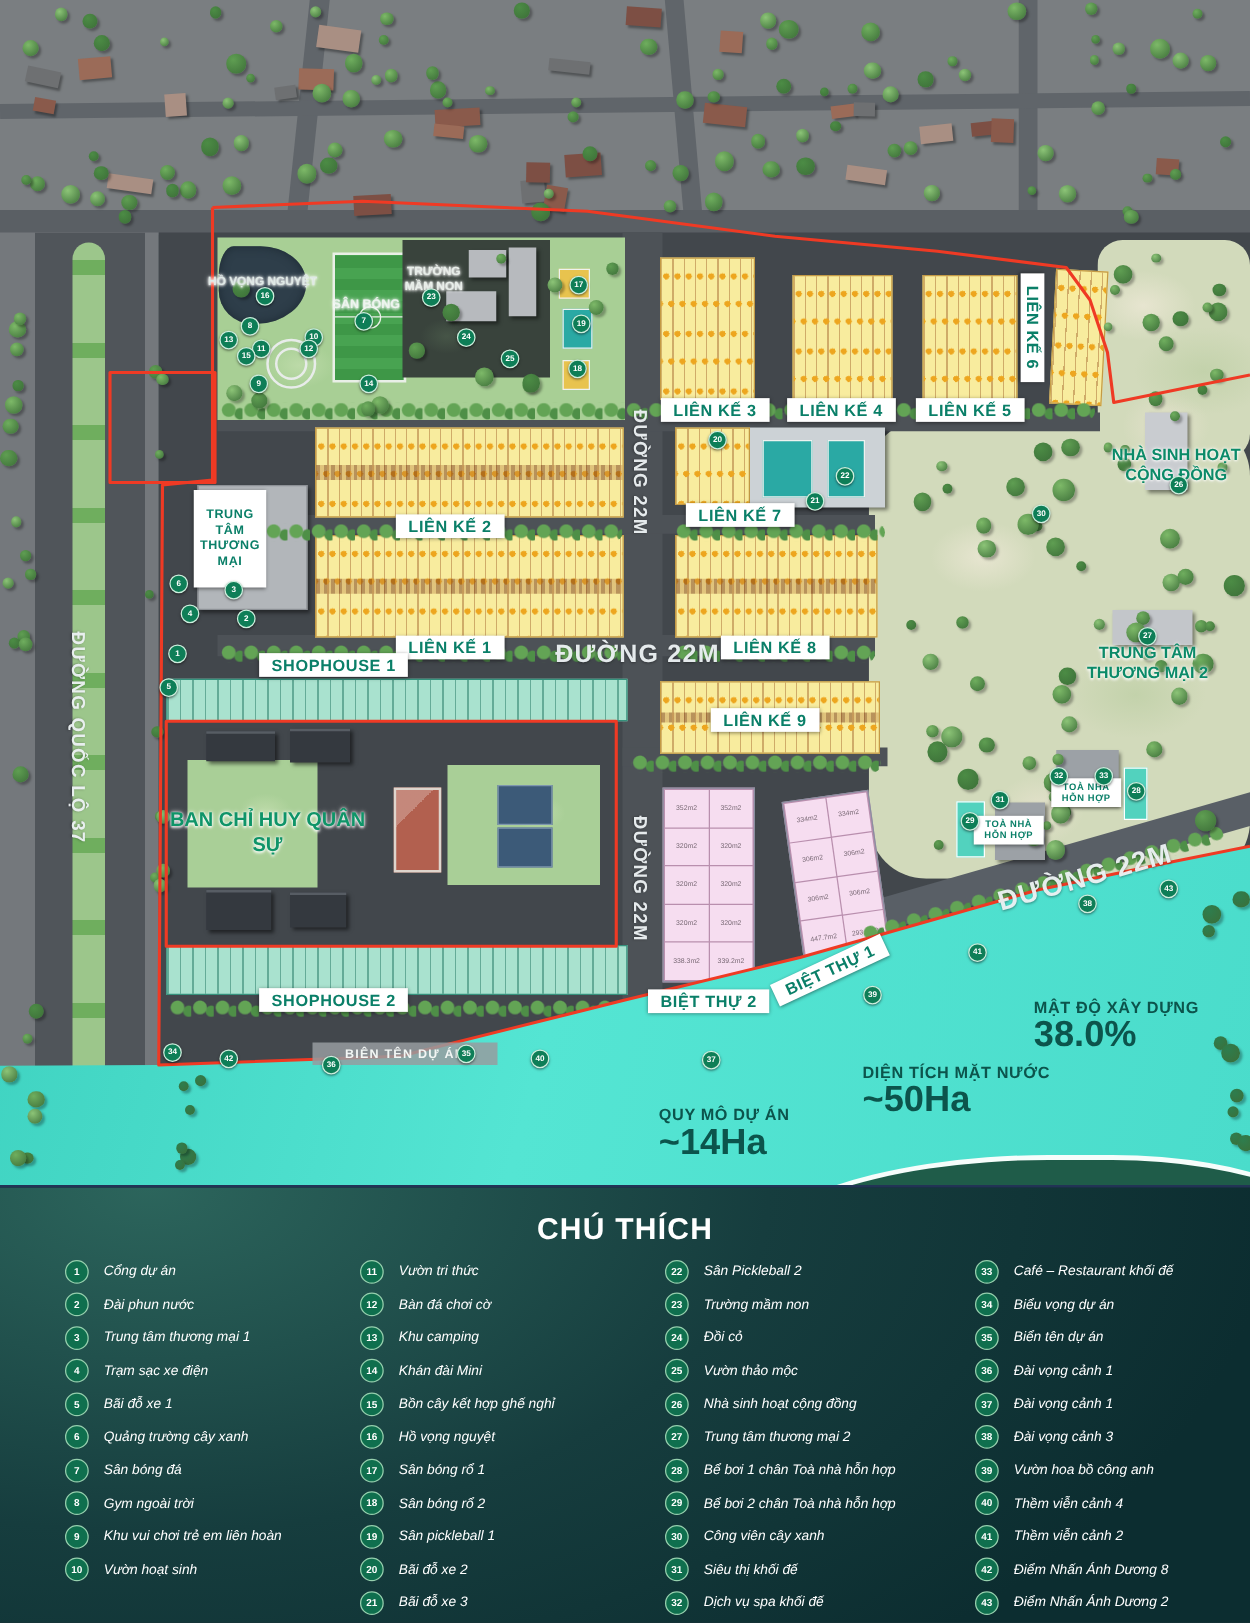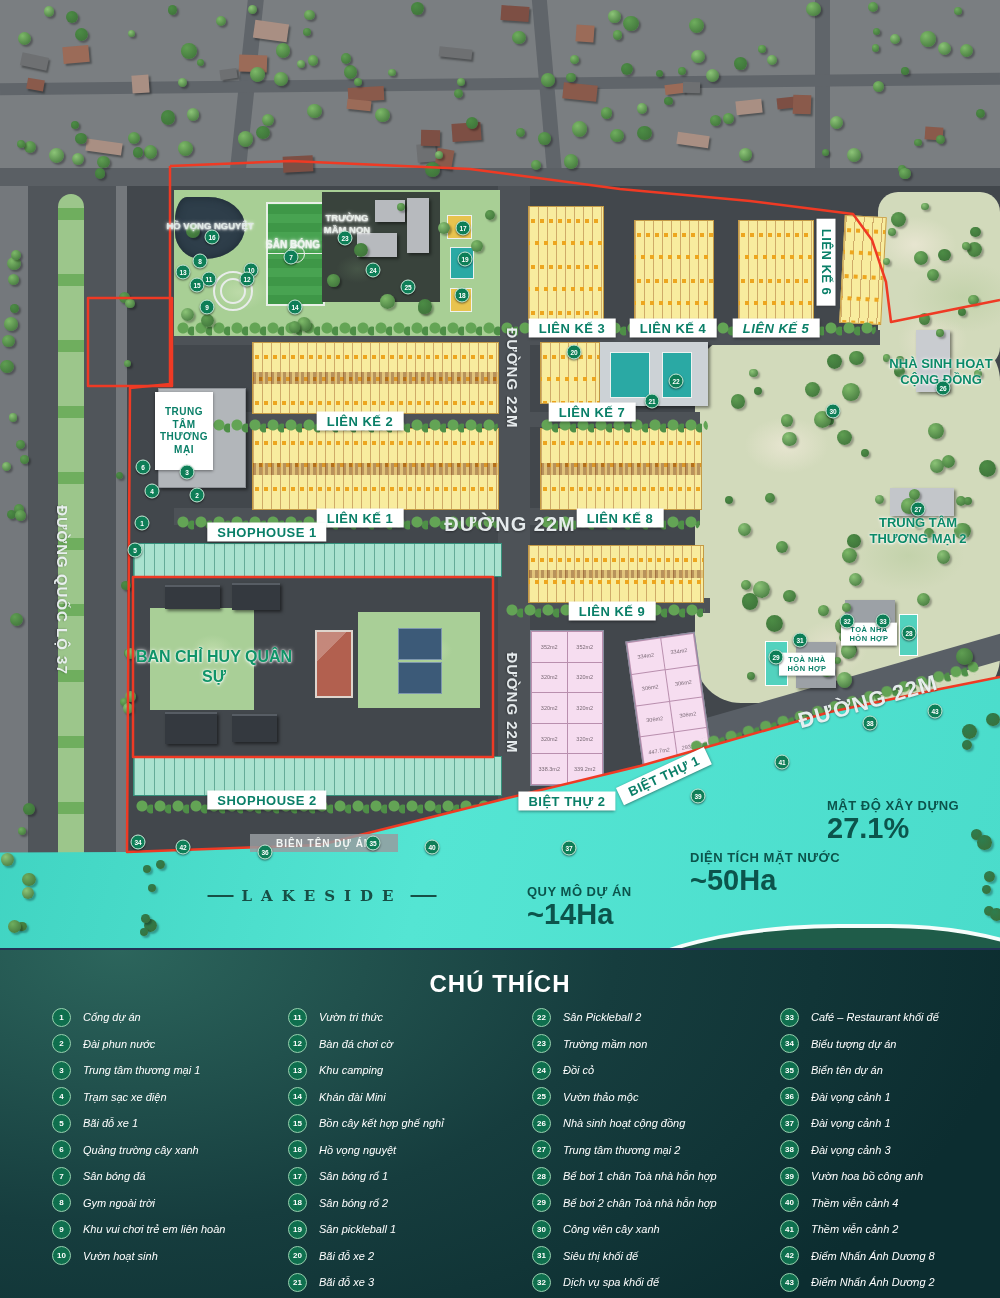--- a/index.html
+++ b/index.html
@@ -470,27 +470,27 @@
         <path d="M170,166 L290,161 L470,169 L620,189 L750,201 L853,214 L872,240 L886,282 L891,322 L950,310 L1000,300"></path>
         <path d="M170,166 L170,384 L130,388 L127,852 L320,845 L500,800 L640,766 L700,749 L830,712 L940,689 L1000,677"></path>
         <rect x="133" y="577" width="360" height="180"></rect>
         <rect x="88" y="298" width="84" height="88"></rect>
       </g>
     </svg>
 
     <div id="labels">
         <div class="map-label-box" style="left: 572px; top: 328px;">LIÊN KẾ 3</div>
         <div class="map-label-box" style="left: 673px; top: 328px;">LIÊN KẾ 4</div>
-        <div class="map-label-box" style="left: 776px; top: 328px; font-style: italic;">LIÊN KẾ 5</div>
+        <div class="map-label-box" style="left: 776px; top: 328px;">LIÊN KẾ 5</div>
         <div class="map-label-box" style="left: 826px; top: 262px; transform: translate(-50%, -50%) rotate(90deg);">LIÊN KẾ 6</div>
         <div class="map-label-box" style="left: 360px; top: 421px;">LIÊN KẾ 2</div>
         <div class="map-label-box" style="left: 592px; top: 412px;">LIÊN KẾ 7</div>
         <div class="map-label-box" style="left: 360px; top: 518px;">LIÊN KẾ 1</div>
         <div class="map-label-box" style="left: 620px; top: 518px;">LIÊN KẾ 8</div>
-        <div class="map-label-box" style="left: 612px; top: 611px;">LIÊN KẾ 9</div>
+        <div class="map-label-box" style="left: 612px; top: 576px;">LIÊN KẾ 9</div>
         <div class="map-label-box" style="left: 267px; top: 532px;">SHOPHOUSE 1</div>
         <div class="map-label-box" style="left: 267px; top: 800px;">SHOPHOUSE 2</div>
         <div class="map-label-box" style="left: 567px; top: 801px;">BIỆT THỰ 2</div>
         <div class="map-label-box" style="left: 664px; top: 776px; transform: translate(-50%, -50%) rotate(-25deg);">BIỆT THỰ 1</div>
         <div class="map-label-box" style="left: 869px; top: 634px; width: 48px; white-space: normal; padding: 2px 4px; line-height: 1.25; font-size: 7.5px;">TOÀ NHÀ HỖN HỢP</div>
         <div class="map-label-box" style="left: 807px; top: 664px; width: 48px; white-space: normal; padding: 2px 4px; line-height: 1.25; font-size: 7.5px;">TOÀ NHÀ HỖN HỢP</div>
         <div class="map-label-box" style="left: 184px; top: 431px; width: 50px; white-space: normal; padding: 14px 4px; line-height: 1.25; font-size: 10px;">TRUNG TÂM THƯƠNG MẠI</div>
         <div class="glow" style="left: 210px; top: 226px; color: rgb(223, 233, 230); font-size: 9.5px;">HỒ VỌNG NGUYỆT</div>
         <div class="glow" style="left: 293px; top: 245px; color: rgb(238, 244, 239); font-size: 10px;">SÂN BÓNG</div>
         <div class="glow" style="left: 347px; top: 224px; color: rgb(232, 238, 233); font-size: 9.5px; width: 64px;">TRƯỜNG MẦM NON</div>
@@ -546,34 +546,33 @@
         <div class="mk" style="left: 432px; top: 847px;">40</div>
         <div class="mk" style="left: 782px; top: 762px;">41</div>
         <div class="mk" style="left: 183px; top: 847px;">42</div>
         <div class="mk" style="left: 935px; top: 711px;">43</div>
       </div>
 
     <div class="sign-bar">
         <span>BIÊN TÊN DỰ ÁN</span>
       </div>
     <div class="logo">
-      <div class="l2">LAKESIDE</div>
     </div>
     <div id="stats">
         <div class="stat" style="left: 527px; top: 884px;">
           <div class="sl">QUY MÔ DỰ ÁN</div>
           <div class="sv">~14Ha</div>
         </div>
         <div class="stat" style="left: 690px; top: 850px;">
           <div class="sl">DIỆN TÍCH MẶT NƯỚC</div>
           <div class="sv">~50Ha</div>
         </div>
         <div class="stat" style="left: 827px; top: 798px;">
           <div class="sl">MẬT ĐỘ XÂY DỰNG</div>
-          <div class="sv">27.1%</div>
+          <div class="sv">38.0%</div>
         </div>
       </div>
   </div>
 
   <div id="legend">
     <div class="legend-title">CHÚ THÍCH</div>
     <div class="legend-col lc1">
         <div class="legend-item">
           <div class="legend-num">1</div>
           <div class="legend-label">Cổng dự án</div>
@@ -707,21 +706,21 @@
           <div class="legend-label">Dịch vụ spa khối đế</div>
         </div>
       </div>
     <div class="legend-col lc4">
         <div class="legend-item">
           <div class="legend-num">33</div>
           <div class="legend-label">Café – Restaurant khối đế</div>
         </div>
         <div class="legend-item">
           <div class="legend-num">34</div>
-          <div class="legend-label">Biểu tượng dự án</div>
+          <div class="legend-label">Biểu vọng dự án</div>
         </div>
         <div class="legend-item">
           <div class="legend-num">35</div>
           <div class="legend-label">Biển tên dự án</div>
         </div>
         <div class="legend-item">
           <div class="legend-num">36</div>
           <div class="legend-label">Đài vọng cảnh 1</div>
         </div>
         <div class="legend-item">

